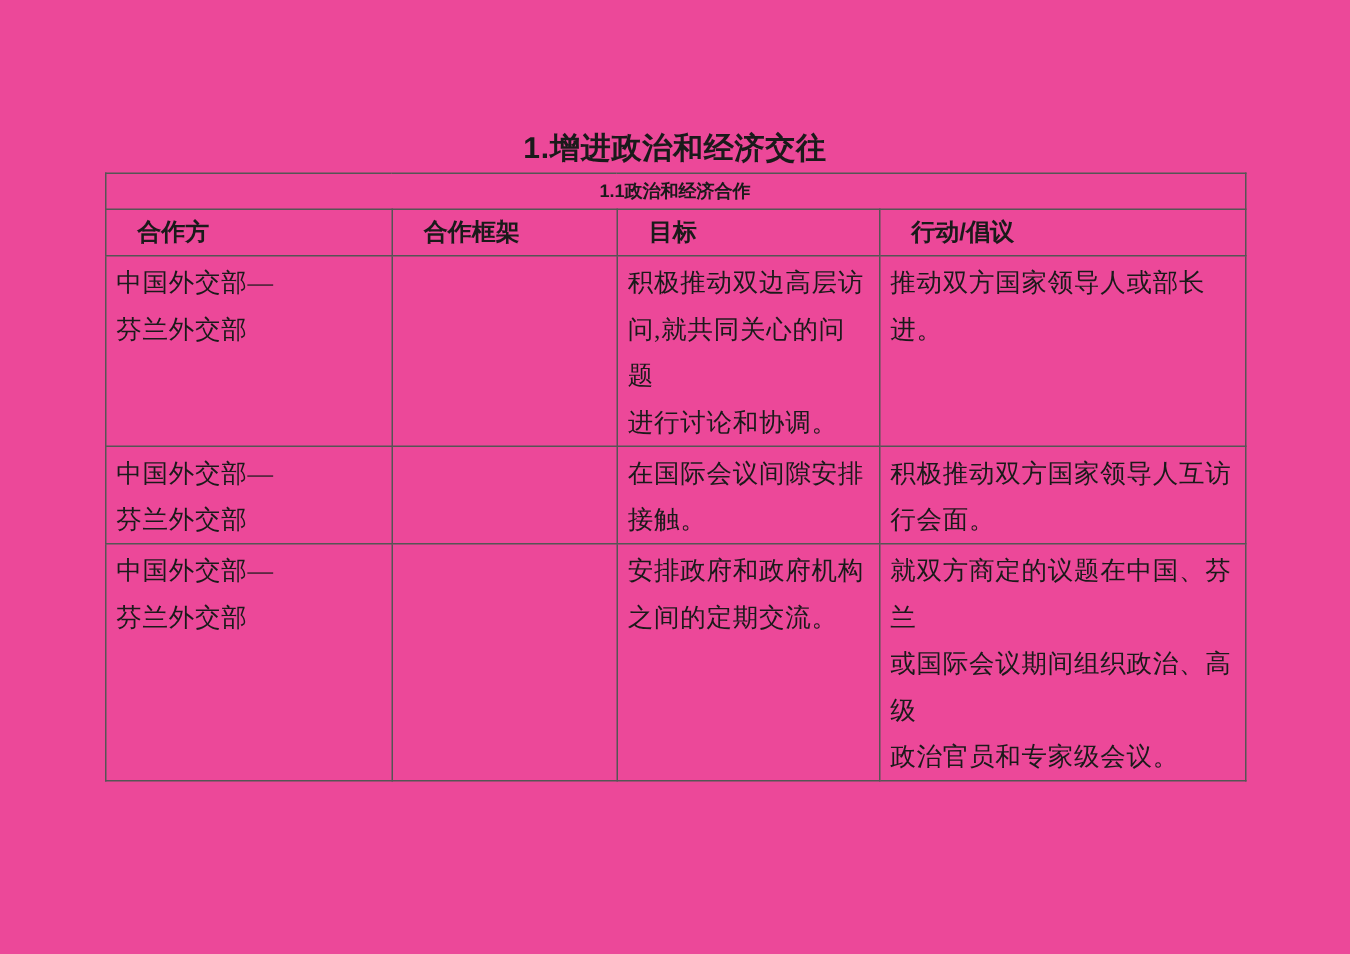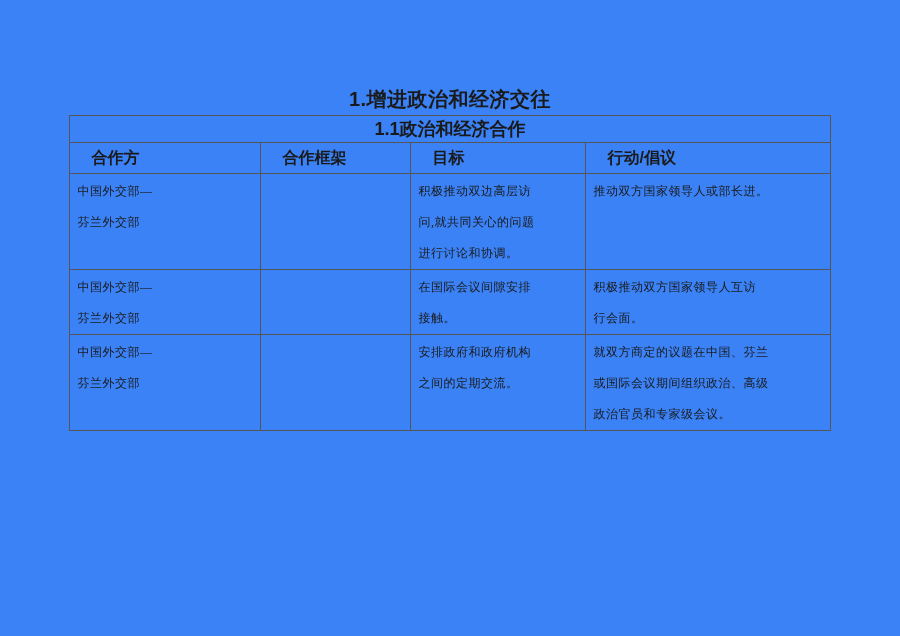--- a/index.html
+++ b/index.html
@@ -4,21 +4,21 @@
 <style>
   html, body {
     margin: 0;
     padding: 0;
     background: #ffffff;
   }
   .page {
     position: relative;
     width: 900px;
     height: 636px;
-    background: #3b82f6;
+    background: #ec4899;
     color: #1a1a1a;
     font-family: "Liberation Serif", serif;
     overflow: hidden;
   }
   .doc-title {
     padding-top: 86px;
     text-align: center;
     font-family: "Liberation Sans", sans-serif;
     font-weight: bold;
     font-size: 20px;
@@ -44,36 +44,36 @@
     border: 1px solid #555555;
     box-sizing: border-box;
     overflow: hidden;
   }
   .caption-cell {
     height: 24px;
     text-align: center;
     vertical-align: middle;
     font-family: "Liberation Sans", sans-serif;
     font-weight: bold;
-    font-size: 18px;
+    font-size: 12px;
     margin-top: 44px;
   }
   .col-header {
     height: 31px;
     text-align: left;
     vertical-align: middle;
     padding: 0 21px;
     font-family: "Liberation Sans", sans-serif;
     font-weight: bold;
     font-size: 16px;
   }
   td.cell {
     vertical-align: top;
     padding: 2px 7px 0 7px;
-    font-size: 12px;
+    font-size: 17px;
     line-height: 31px;
     white-space: pre-line;
     letter-spacing: 0.5px;
   }
   tr.row-1 { height: 96px; }
   tr.row-2 { height: 63px; }
   tr.row-3 { height: 90px; }
 </style>
 </head>
 <body>

